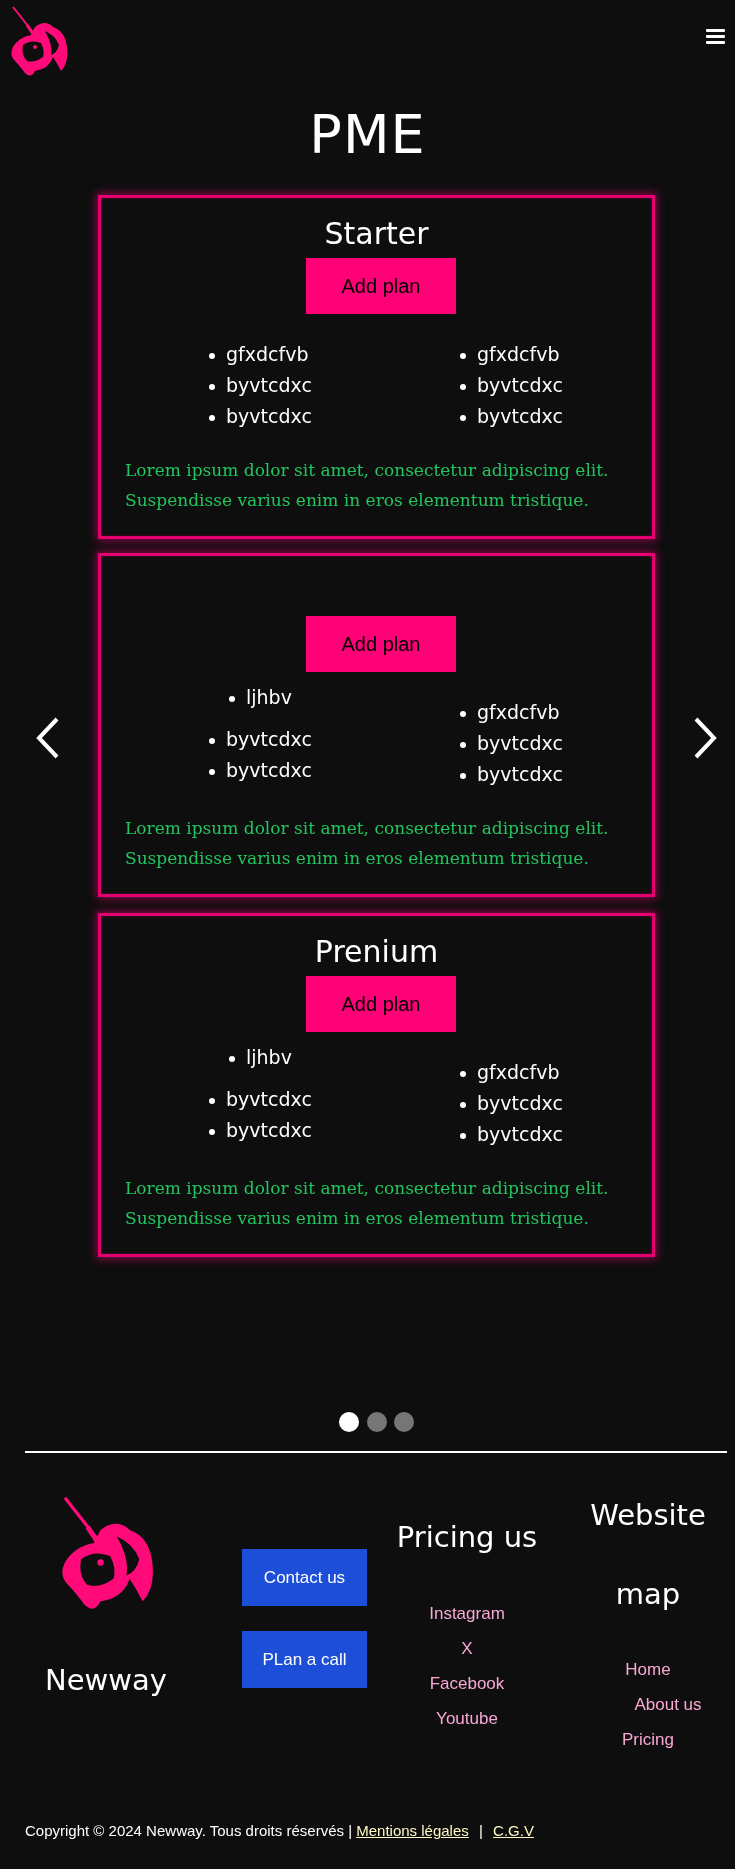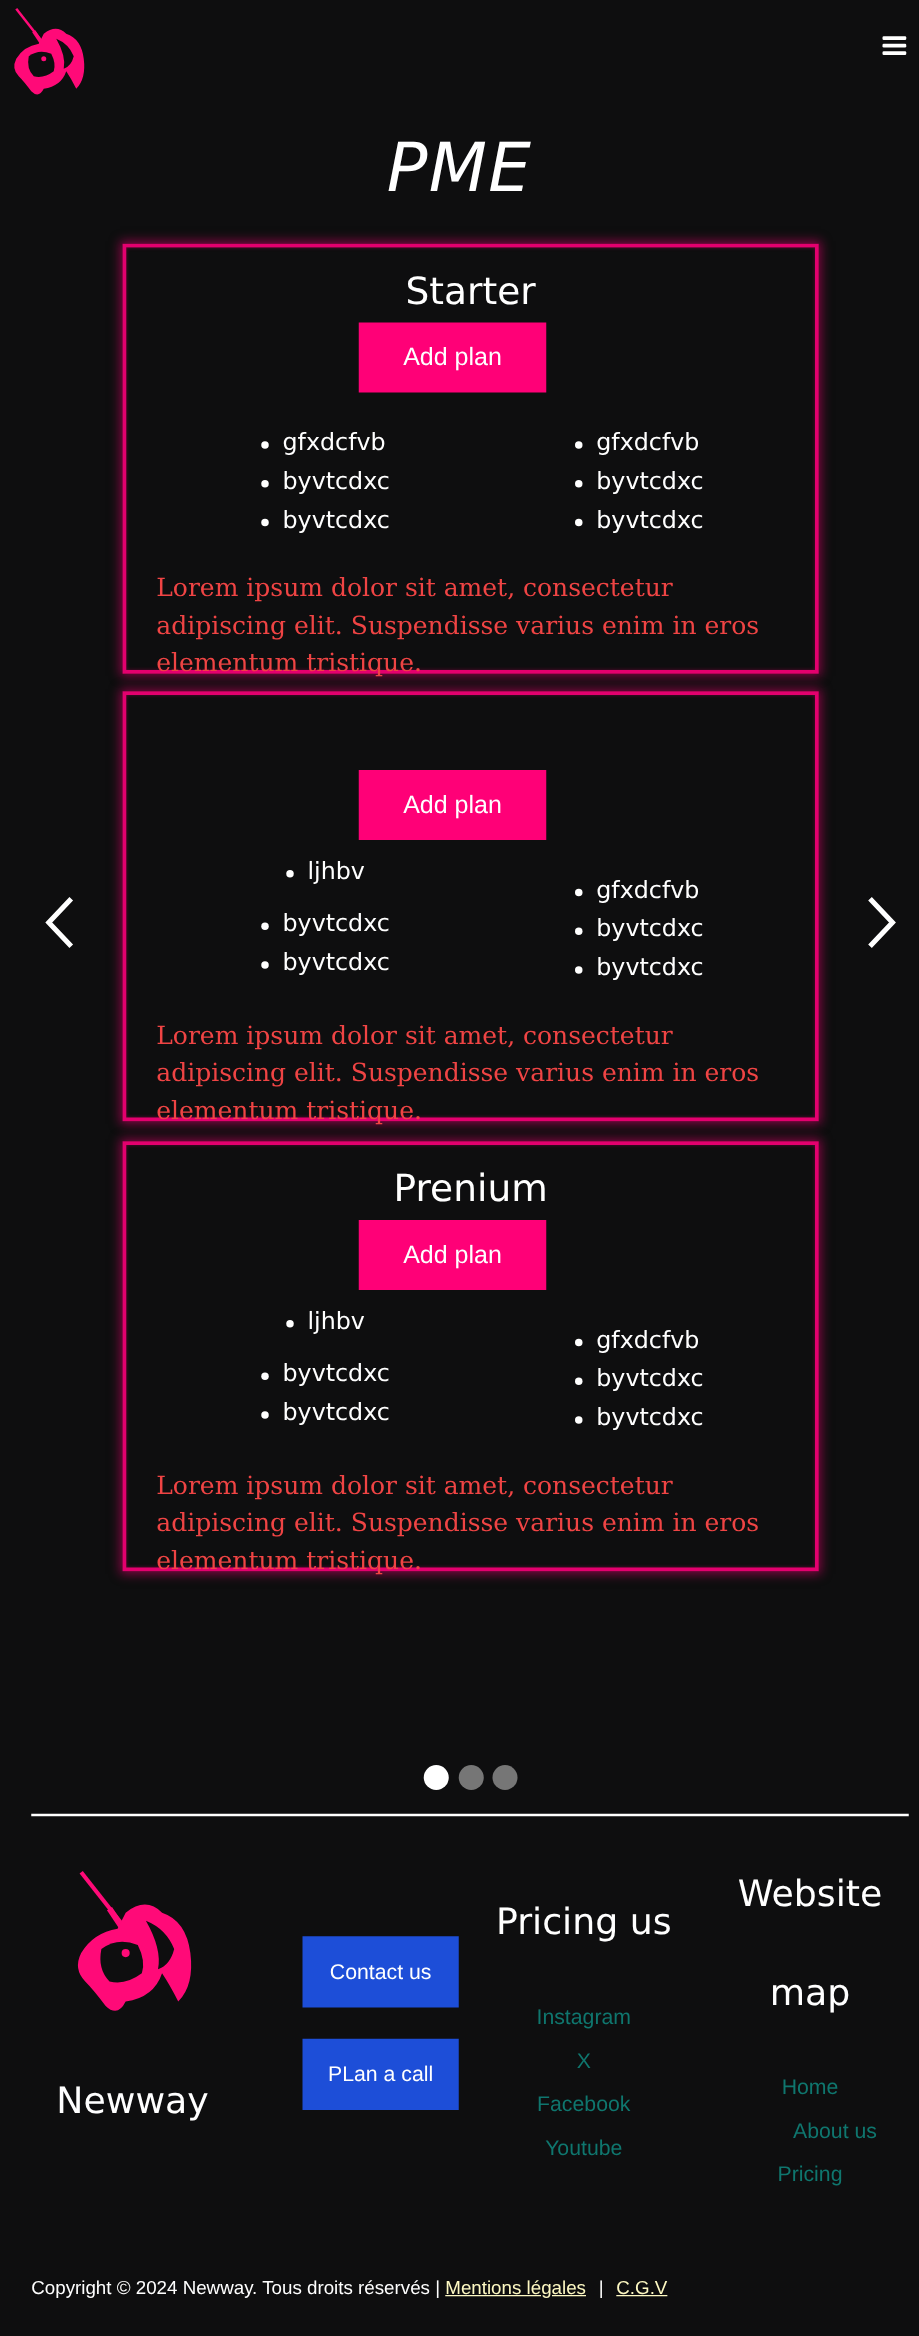--- a/index.html
+++ b/index.html
@@ -9,55 +9,54 @@
       color: #ffffff; font-family: "DejaVu Sans", sans-serif;
     }
     .abs { position: absolute; }
     .logo-top { left: 5px; top: 5px; width: 68px; height: 76px; }
     .hamburger { left: 706px; top: 29px; width: 19px; height: 16px; cursor: pointer; }
     .hamburger span { display:block; height: 3px; background:#fff; margin-bottom: 3px; border-radius: 1px; }
     .page-title {
       left: 0; width: 735px; top: 103px; text-align: center;
       font-family: "DejaVu Sans", sans-serif; font-weight: 300; font-size: 54px; letter-spacing: 1px;
       font-weight: normal;
-      font-style: italic;
     }
     .card {
       left: 98px; width: 557px; height: 344px;
       border: 3px solid #e3006e;
       box-shadow: 0 0 8px 2px rgba(227,0,110,0.55), inset 0 0 3px rgba(227,0,110,0.4);
       background: #0e0e0f;
     }
     .card-title {
       position: absolute; left: 0; right: 0; top: 18px; text-align: center;
       font-size: 30px; font-family: "DejaVu Sans", sans-serif;
     }
     .add-btn {
-      position: absolute; left: 186px; top: 60px; width: 150px; height: 56px;
-      background: #ff0077; color: #ffffff; border: none;
+      position: absolute; left: 205px; top: 60px; width: 150px; height: 56px;
+      background: #ff0077; color: #000000; border: none;
       font-family: "Liberation Sans", sans-serif; font-size: 20px; cursor: pointer;
     }
     .col { position: absolute; list-style: none; font-size: 19px; font-family: "DejaVu Sans", sans-serif; }
     .col li { position: relative; height: 31px; line-height: 31px; padding-left: 20px; white-space: nowrap; }
     .col li::before { content: ""; position: absolute; left: 3px; top: 14px; width: 6px; height: 6px; border-radius: 50%; background:#fff; }
     .desc {
       position: absolute; left: 24px; right: 10px; top: 257px;
-      font-family: "DejaVu Serif", serif; font-size: 20px; line-height: 30px; color: #ef4444;
+      font-family: "DejaVu Serif", serif; font-size: 17px; line-height: 30px; color: #22c55e;
     }
     .arrow { width: 26px; height: 44px; cursor: pointer; }
     .dot { width: 20px; height: 20px; border-radius: 50%; top: 1412px; cursor: pointer; }
     .divider { left: 25px; top: 1451px; width: 702px; height: 2px; background: #ffffff; }
     .footer-logo { left: 52px; top: 1493px; width: 110px; height: 126px; }
     .brand { left: 30px; width: 152px; top: 1663px; text-align: center; font-size: 29px; }
     .fbtn {
       left: 242px; width: 125px; height: 57px; background: #1d4ed8; color:#fff; border:none;
       font-family: "Liberation Sans", sans-serif; font-size: 17px; cursor:pointer;
     }
     .fhead { text-align: center; font-size: 29px; }
-    .flink { text-align: center; font-family: "Liberation Sans", sans-serif; font-size: 17px; color:#0f766e; cursor:pointer; }
+    .flink { text-align: center; font-family: "Liberation Sans", sans-serif; font-size: 17px; color:#f9a8d4; cursor:pointer; }
     .copyright { left: 25px; top: 1822px; font-family: "Liberation Sans", sans-serif; font-size: 15px; color:#fff; white-space: nowrap; }
     .copyright a { color:#fef9c3; text-decoration: underline; cursor:pointer; }
     .sep { margin: 0 6px; }
   </style>
 </head>
 <body>
 
 <svg class="abs logo-top" viewBox="0 0 68 76">
   <path d="M8 2 L30 30" stroke="#ff0a78" stroke-width="2" fill="none"></path>
   <path d="M22 20 L30 32" stroke="#ff0a78" stroke-width="3" fill="none"></path>

